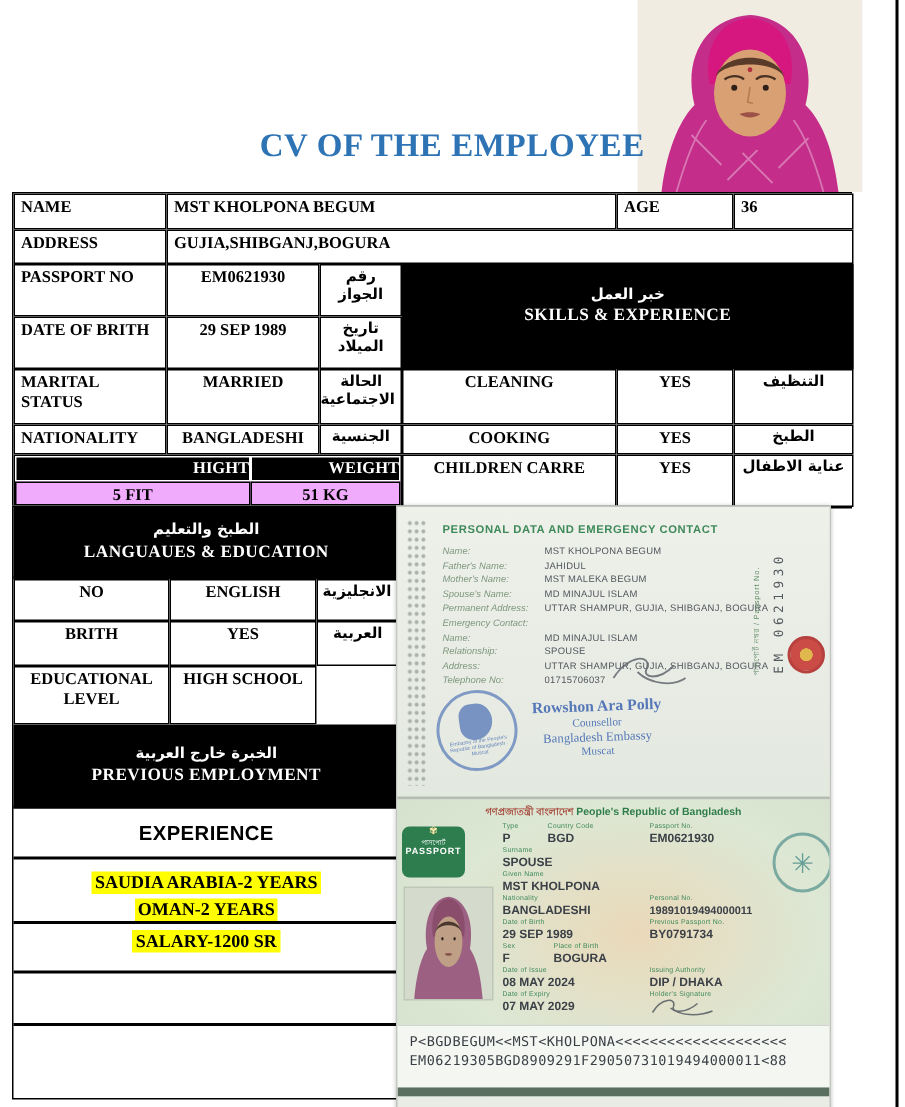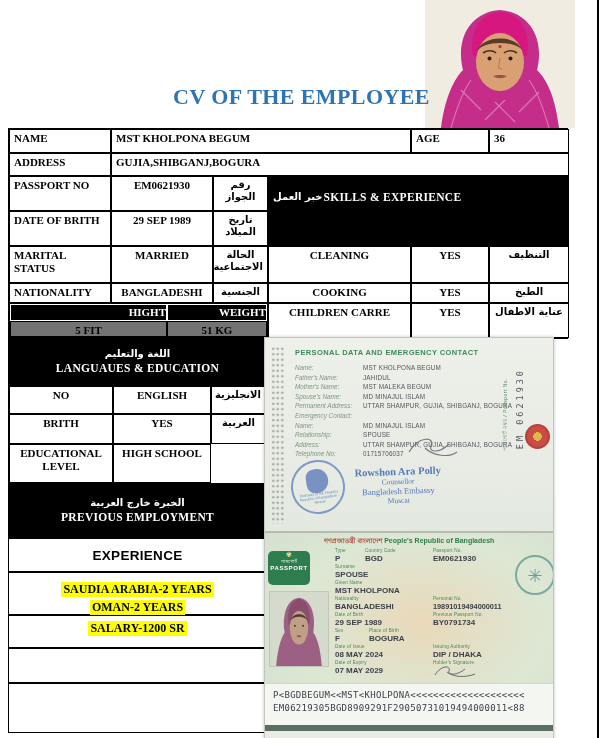--- a/index.html
+++ b/index.html
@@ -16,29 +16,29 @@
   .grid-top { position:absolute; left:8px; top:128px; width:560px;
               display:grid; border:1.5px solid #000;
               grid-template-columns:102px 102px 55px 143px 78px 80px;
               grid-template-rows:24px 23px 35px 35px 37px 20px 15px 20px; }
   .c { border:1.5px solid #000; font-weight:bold; font-size:11px; line-height:1.15;
        padding:2px 4px; color:#000; overflow:hidden; background:#fff; }
   .ctr { text-align:center; }
   .ar { font-family:"DejaVu Sans", sans-serif; direction:rtl; text-align:center;
         font-size:10px; font-weight:bold; padding-top:2px; line-height:1.2; }
   .dark { background:#000; color:#fff; text-align:center; }
-  .hdr2 { display:flex; flex-direction:row; justify-content:flex-start; padding-top:14px; gap:1px; }
+  .hdr2 { display:flex; flex-direction:column; justify-content:flex-start; padding-top:14px; gap:1px; }
   .hdr2 .arline { font-family:"DejaVu Sans", sans-serif; font-size:10px; }
   .hdr2 .enline { font-size:11.5px; letter-spacing:0.3px; }
 
   .subblock { grid-area:7/1/9/4; background:#fff; display:grid; border:1.5px solid #000;
               grid-template-columns:157px 1fr; grid-template-rows:17px 1fr; }
   .subblock .hw { background:#000; color:#fff; font-weight:bold; font-size:11px;
                   text-align:right; margin:1px; line-height:15px; }
-  .subblock .vw { border:1.5px solid #000; background:#737373; font-weight:bold; font-size:11px;
+  .subblock .vw { border:1.5px solid #000; background:#f0abfc; font-weight:bold; font-size:11px;
                   text-align:center; padding-top:2px; }
 
   
   .lt { position:absolute; left:8px; top:337px; width:259px; border:1.5px solid #000; background:#fff; }
   .lt-sec { border-bottom:2.5px solid #000; }
   .lt-dark { background:#000; color:#fff; text-align:center; display:flex;
              flex-direction:column; justify-content:center; gap:3px; }
   .lt-dark .arline { font-family:"DejaVu Sans", sans-serif; font-size:10px; font-weight:bold; }
   .lt-dark .enline { font-size:11.5px; font-weight:bold; letter-spacing:0.3px; }
   .lrow { display:grid; grid-template-columns:104px 98px 1fr; }
@@ -191,21 +191,21 @@
       <div class="vw">51 KG</div>
     </div>
     <div class="c ctr" style="grid-area:7/4/9/5">CHILDREN CARRE</div>
     <div class="c ctr" style="grid-area:7/5/9/6">YES</div>
     <div class="c ar" style="grid-area:7/6/9/7">عناية الاطفال</div>
   </div>
 
   <div class="lt">
 
     <div class="lt-sec lt-dark" style="height:48px">
-      <span class="arline">اللغة والتعليم</span>
+      <span class="arline">الطبخ والتعليم</span>
       <span class="enline">LANGUAUES &amp; EDUCATION</span>
     </div>
 
     <div class="lrow" style="height:28px">
       <div class="c ctr">NO</div>
       <div class="c ctr">ENGLISH</div>
       <div class="c ar">الانجليزية</div>
     </div>
 
     <div class="lrow" style="height:30px">

